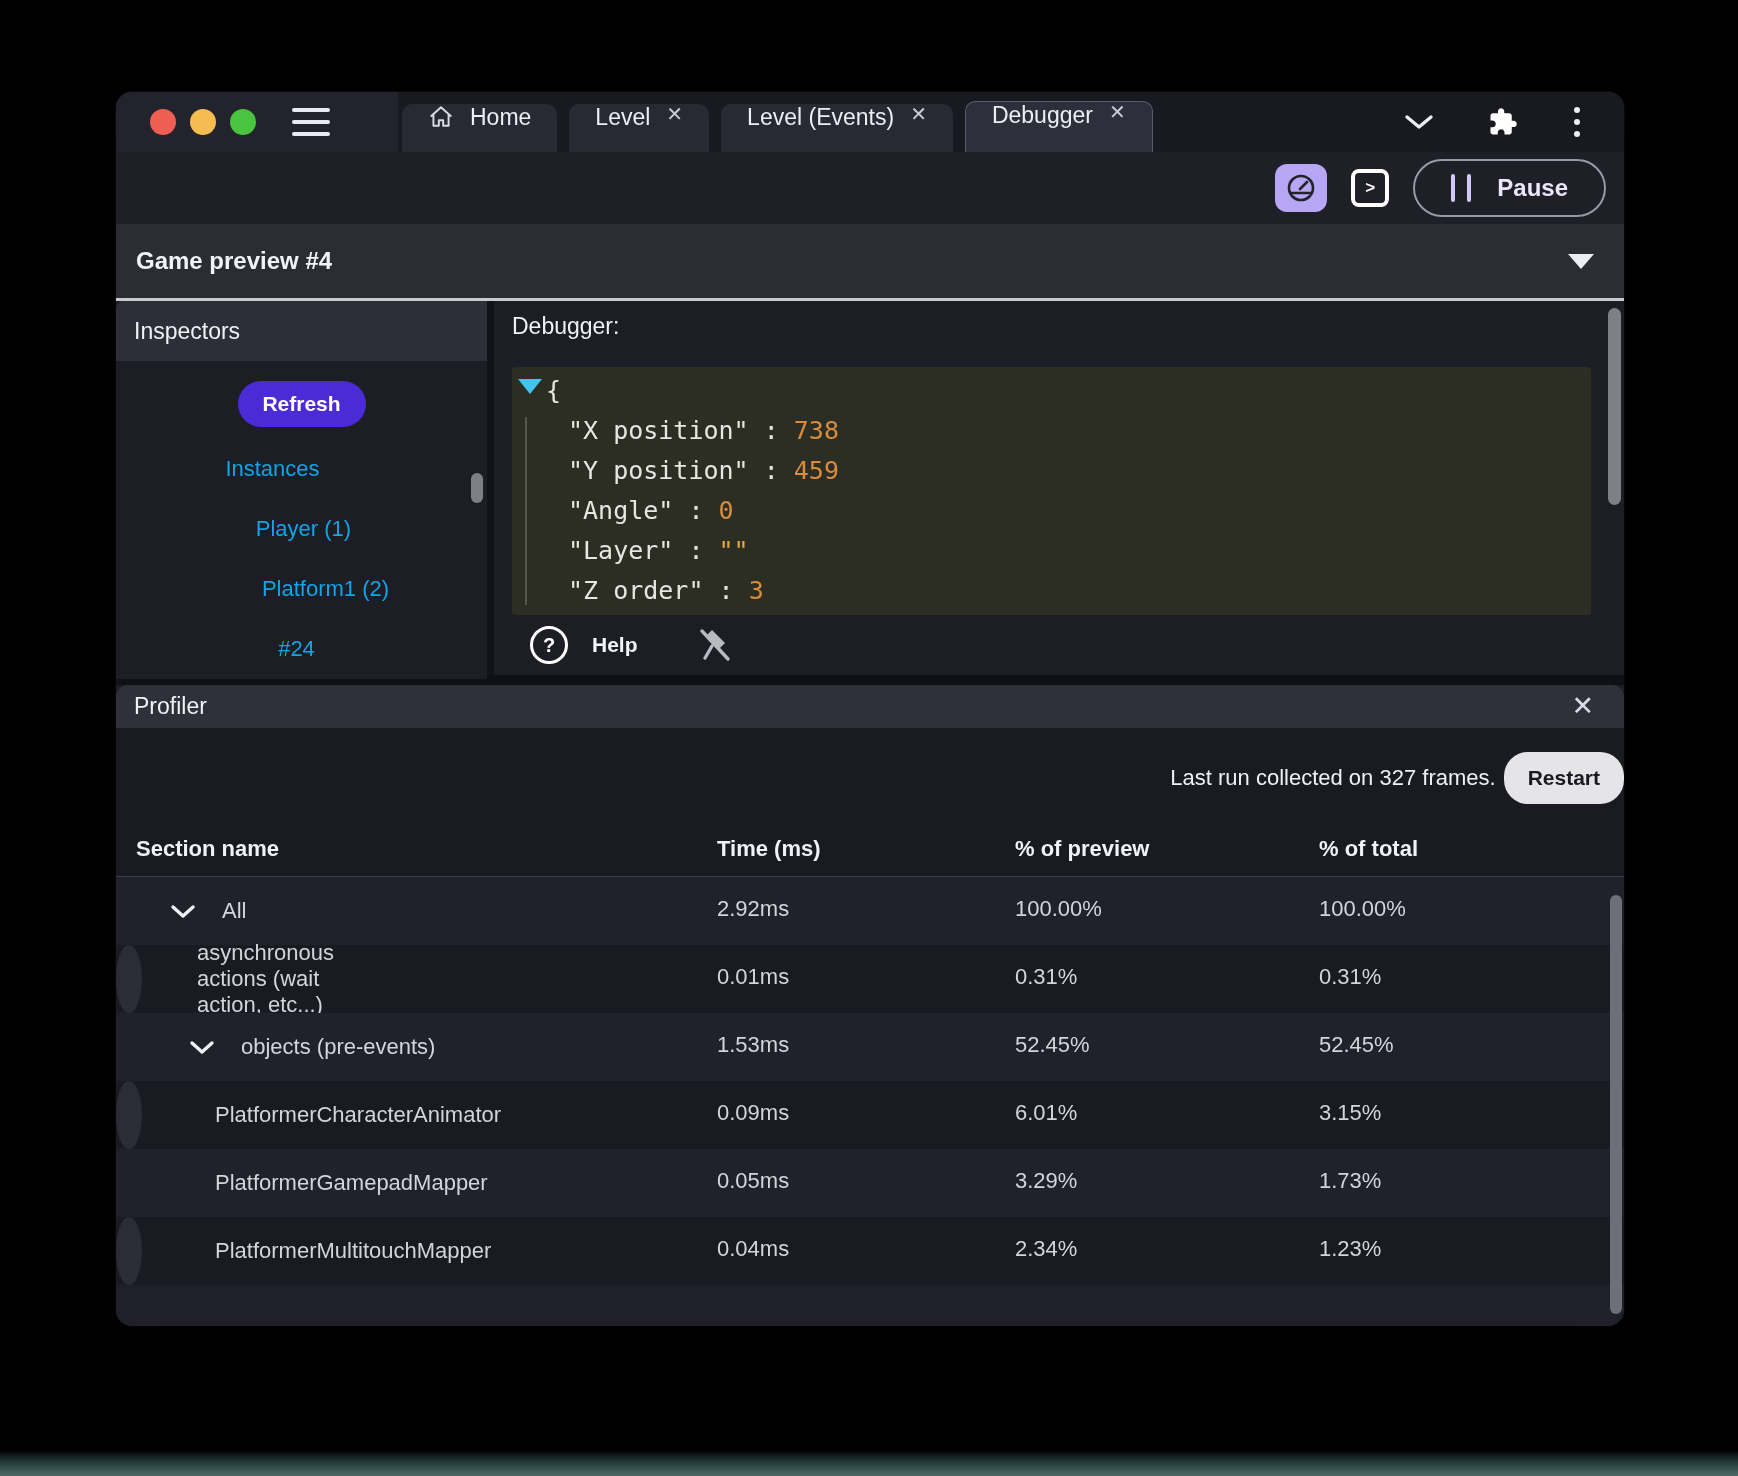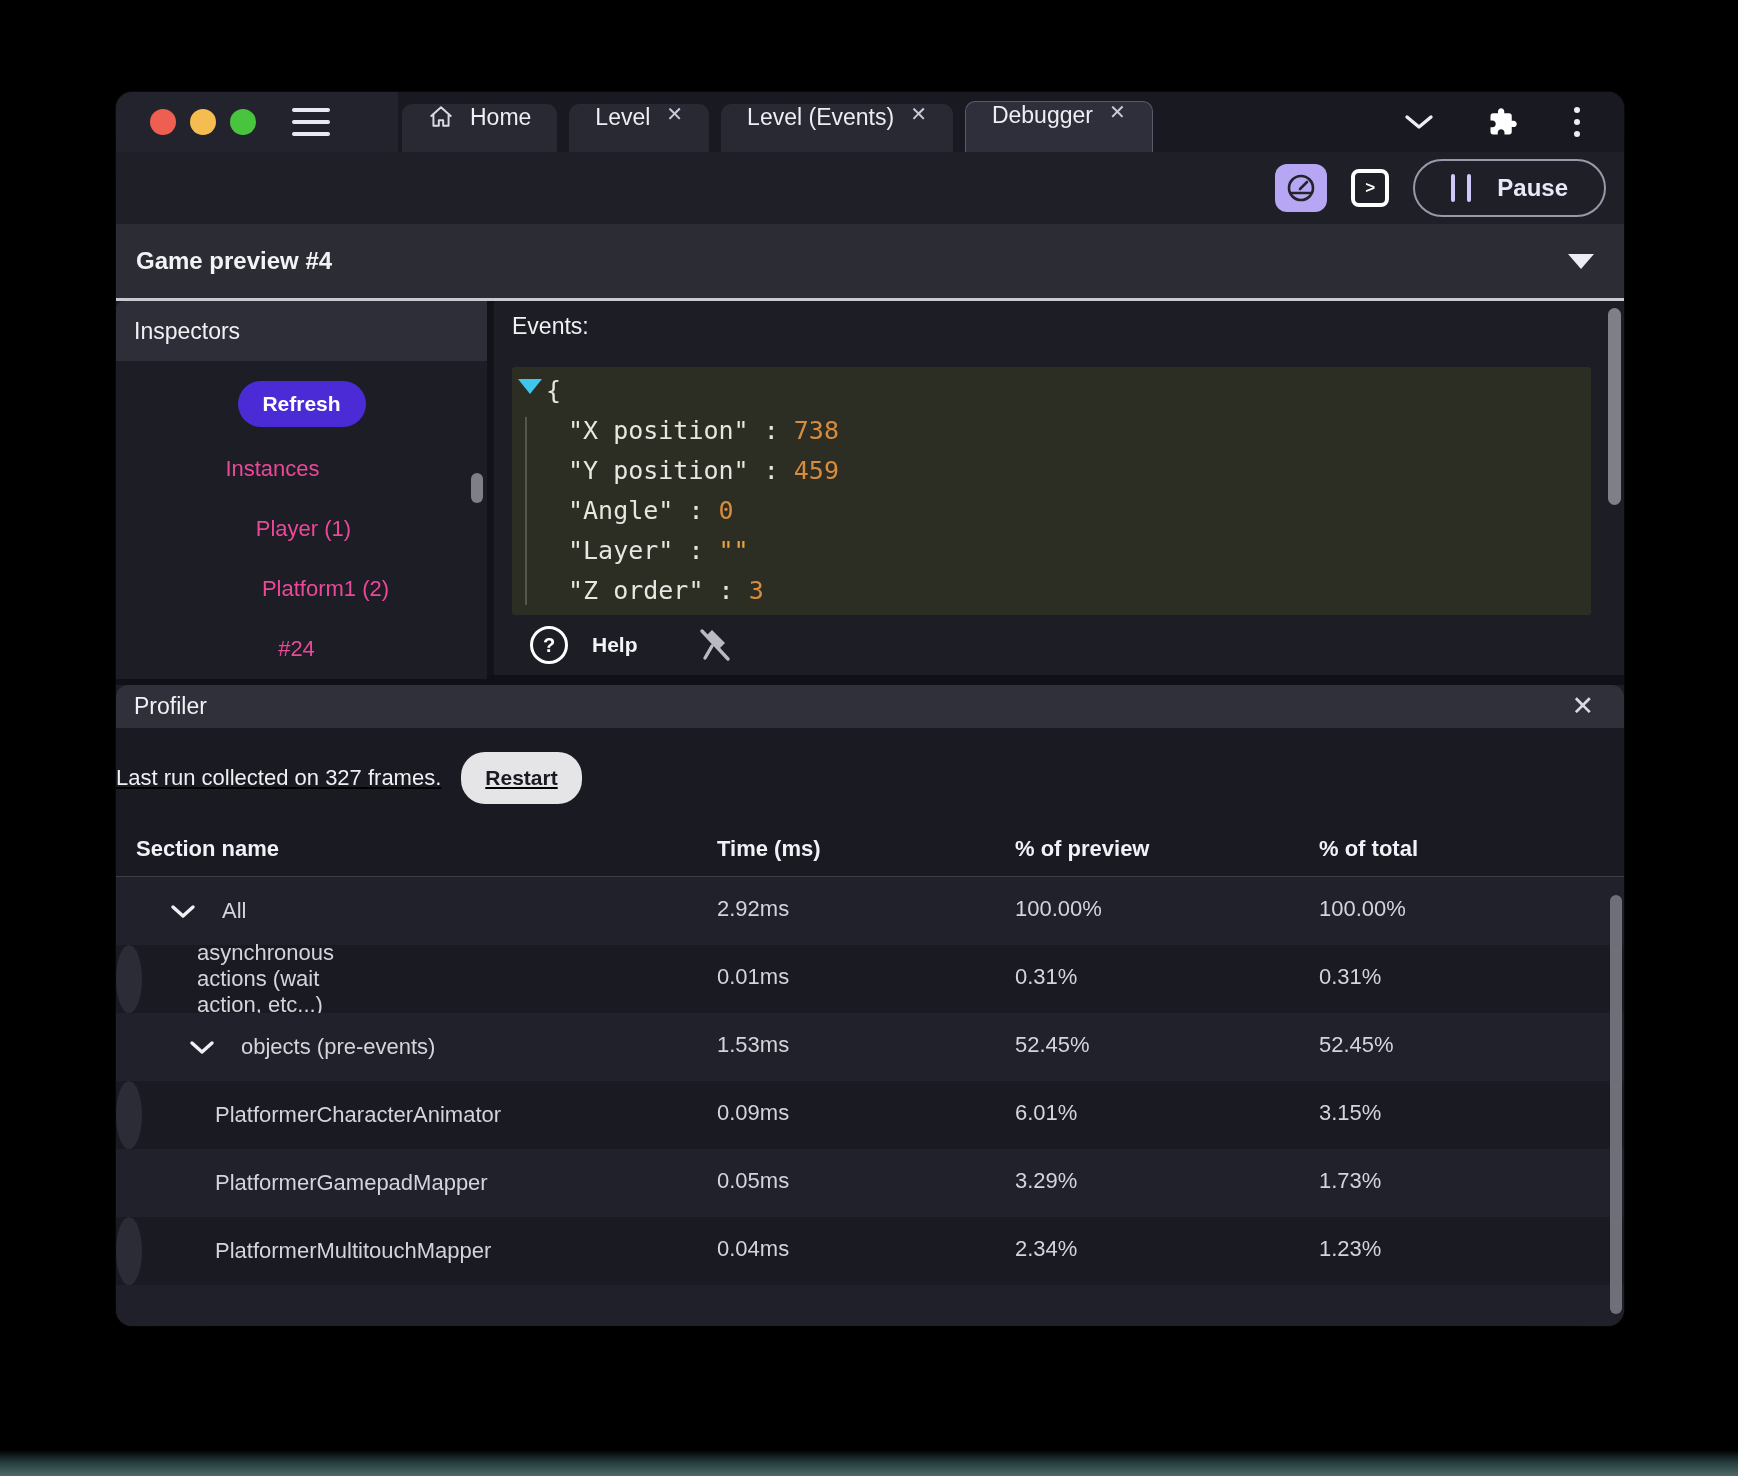--- a/index.html
+++ b/index.html
@@ -55,21 +55,21 @@
 
   
   .main{height:374px;display:flex;flex:none;background:#1c1d25;}
   .inspectors{width:371px;flex:none;display:flex;flex-direction:column;position:relative;}
   .insp-header{height:60px;background:#2d2e37;display:flex;align-items:center;padding-left:18px;
     font-size:23px;color:#f0f1f5;border-top-left-radius:8px;flex:none;}
   .insp-body{flex:1;background:#1c1d25;display:flex;flex-direction:column;align-items:center;
     padding-top:20px;}
   .refresh-btn{width:128px;height:46px;border:none;border-radius:23px;background:#4a2bd6;color:#fff;
     font-size:21px;font-weight:bold;font-family:inherit;cursor:pointer;margin-bottom:12px;}
-  .insp-item{height:60px;display:flex;align-items:center;font-size:22px;color:#ec4899;
+  .insp-item{height:60px;display:flex;align-items:center;font-size:22px;color:#0ea5e9;
     cursor:pointer;position:relative;}
   .insp-item.lv0{left:-29px;}
   .insp-item.lv1{left:2px;}
   .insp-item.lv1b{left:24px;}
   .insp-item.lv2{left:-5px;}
   .insp-scrollbar{position:absolute;right:4px;top:172px;width:12px;height:30px;border-radius:6px;
     background:#7e7f87;cursor:grab;}
   .main-divider{width:7px;background:#121318;flex:none;}
 
   .general{flex:1;position:relative;background:#1c1d25;}
@@ -94,21 +94,21 @@
     background:#7e7f87;cursor:grab;}
 
   
   .profiler-gap{height:10px;background:#101117;flex:none;}
   .profiler{flex:1;background:#191a22;border-radius:12px 12px 0 0;display:flex;flex-direction:column;
     position:relative;overflow:hidden;}
   .prof-header{height:43px;background:#2f303a;display:flex;align-items:center;padding:0 30px 0 18px;
     flex:none;}
   .prof-title{font-size:23px;color:#f0f1f5;}
   .prof-close{margin-left:auto;font-size:27px;color:#d9dae7;cursor:pointer;line-height:1;}
-  .prof-status{height:100px;display:flex;align-items:center;justify-content:flex-start;gap:20px;flex:none;text-decoration:underline;}
+  .prof-status{height:100px;display:flex;align-items:center;justify-content:flex-end;gap:8px;flex:none;}
   .status-text{font-size:22px;color:#eef0f4;}
   .restart-btn{border:none;border-radius:24px;background:#e5e5e7;color:#191a22;font-size:21px;
     font-weight:bold;font-family:inherit;padding:14px 24px;cursor:pointer;}
   .prof-thead{height:48px;position:relative;flex:none;font-size:22px;font-weight:bold;color:#f1f2f6;}
   .pcol{position:absolute;top:8px;}
   .pcol.c-name{left:20px;}
   .pcol.c-time{left:601px;}
   .pcol.c-parent{left:899px;}
   .pcol.c-total{left:1203px;}
   .prof-sep{height:1px;background:#3c3d46;flex:none;}
@@ -225,21 +225,21 @@
           <div class="insp-item lv2">
             <span>#24</span>
           </div>
         </div>
         <div class="insp-scrollbar"></div>
       </div>
 
       <div class="main-divider"></div>
 
       <div class="general">
-        <div class="gen-title">Events:</div>
+        <div class="gen-title">Debugger:</div>
 
         <div class="json-box">
           <div class="json-tri"></div>
           <div class="json-guide"></div>
           <div class="json-lines">
             <div class="j-line">{</div>
             <div class="j-line kv"><span class="j-key">"X position"</span><span class="j-key"> : </span><span class="j-num">738</span></div>
             <div class="j-line kv"><span class="j-key">"Y position"</span><span class="j-key"> : </span><span class="j-num">459</span></div>
             <div class="j-line kv"><span class="j-key">"Angle"</span><span class="j-key"> : </span><span class="j-num">0</span></div>
             <div class="j-line kv"><span class="j-key">"Layer"</span><span class="j-key"> : </span><span class="j-str">""</span></div>

